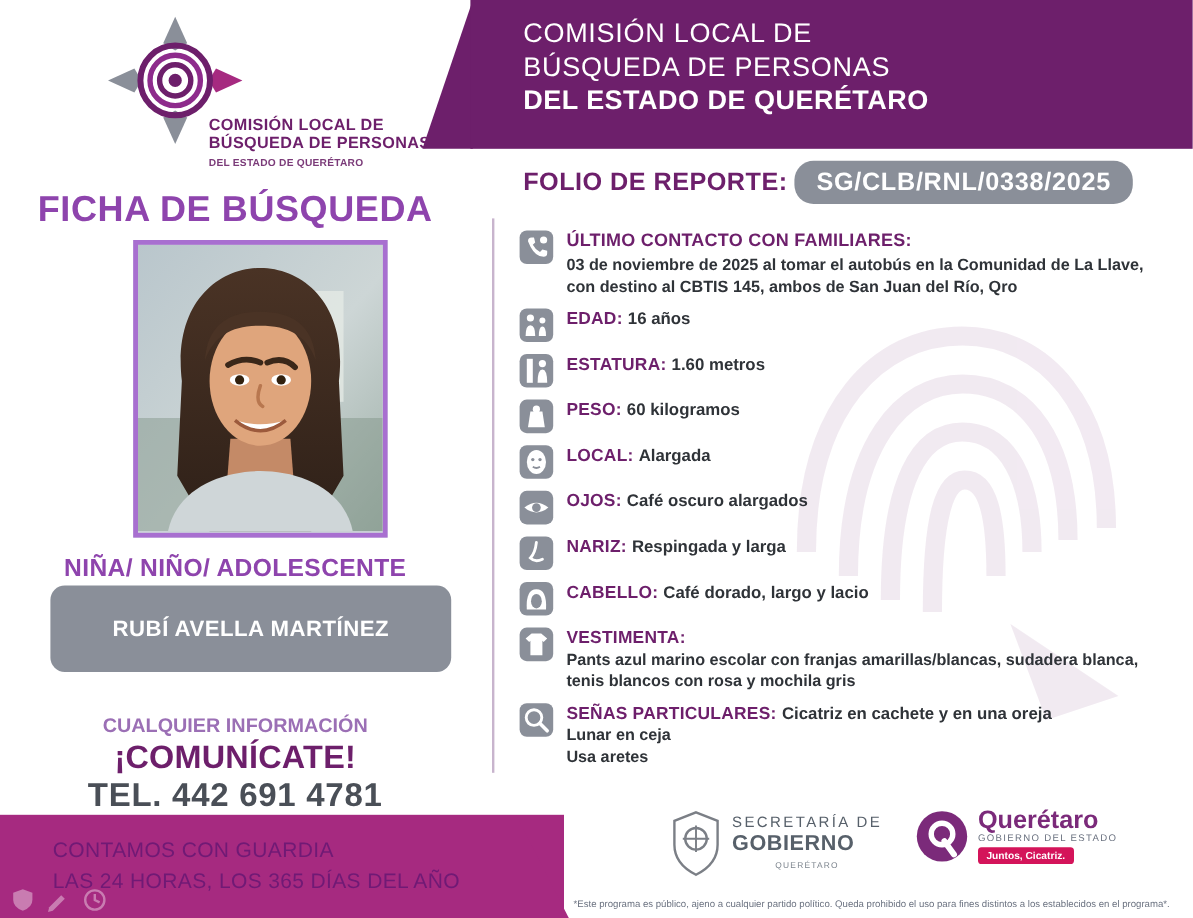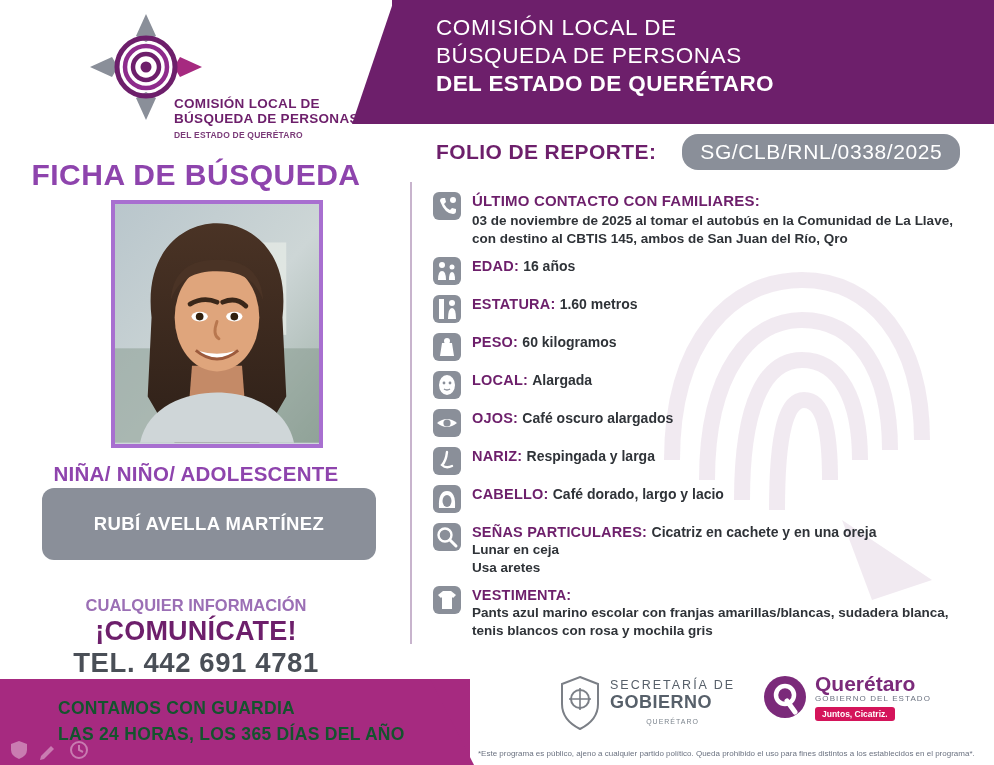--- a/index.html
+++ b/index.html
@@ -114,28 +114,28 @@
   .contact-tel {
     position: absolute; left: 0; top: 647px; width: 392px;
     text-align: center; color: #4a4f57; font-size: 27.5px; font-weight: bold;
     letter-spacing: 0.6px;
   }
 
   
   .folio-row {
     position: absolute;
     left: 436px; top: 134px;
-    display: flex; align-items: center; gap: 26px;
+    display: flex; align-items: center; gap: 6px;
   }
   .folio-label {
     color: #6d1f6b; font-size: 21px; font-weight: bold; letter-spacing: 0.4px;
   }
   .folio-pill {
     background: #8a8f99; color: #ffffff;
-    font-size: 21px; font-weight: normal; letter-spacing: 0.6px;
+    font-size: 21px; font-weight: bold; letter-spacing: 0.6px;
     padding: 6px 18px; border-radius: 16px;
   }
 
   
   .watermark {
     position: absolute; right: 42px; top: 160px;
     width: 320px; height: 470px;
     opacity: 0.09;
     pointer-events: none;
   }
@@ -189,22 +189,22 @@
   }
   .bottom-cut {
     position: absolute;
     left: 430px; bottom: 0;
     width: 0; height: 0;
     border-style: solid;
     border-width: 86px 0 0 44px;
     border-color: transparent transparent transparent #a62a80;
   }
   .bb-text {
-    position: absolute; left: 58px; bottom: 18px;
-    color: #14532d; font-size: 17.5px; font-weight: bold; line-height: 26px;
+    position: absolute; left: 44px; bottom: 18px;
+    color: #701a75; font-size: 17.5px; font-weight: normal; line-height: 26px;
     letter-spacing: 0.3px;
   }
   .bb-icons {
     position: absolute; left: 8px; bottom: 4px;
     display: flex; gap: 8px; opacity: 0.55;
   }
 
   
   .footer-logos {
     position: absolute; left: 500px; bottom: 20px; width: 480px; height: 70px;
@@ -432,39 +432,39 @@
       </svg>
       <div class="body">
         <span class="lbl">CABELLO:  </span>
         <span class="val">Café dorado, largo y lacio</span>
       </div>
     </div>
 
     <div class="row">
       <svg class="ico" viewBox="0 0 30 30">
         <rect x="1" y="1" width="28" height="28" rx="6" fill="#8a8f99"></rect>
+        <path d="M11 6 h8 l5 4 -3 3 -1 -1 v12 h-10 v-12 l-1 1 -3 -3 Z" fill="#fff"></path>
+      </svg>
+      <div class="body">
+        <span class="lbl">VESTIMENTA:</span>
+        <span class="vest-val val">Pants azul marino escolar con franjas amarillas/blancas, sudadera blanca, tenis blancos con rosa y mochila gris</span>
+      </div>
+    </div>
+
+    <div class="row">
+      <svg class="ico" viewBox="0 0 30 30">
+        <rect x="1" y="1" width="28" height="28" rx="6" fill="#8a8f99"></rect>
         <circle cx="13" cy="13" r="6.5" fill="none" stroke="#fff" stroke-width="2.4"></circle>
         <path d="M18 18 L24 24" stroke="#fff" stroke-width="3" stroke-linecap="round"></path>
       </svg>
       <div class="body">
         <span class="lbl">SEÑAS PARTICULARES:</span>
         <span class="val">Cicatriz en cachete y en una oreja</span>
         <span class="ml-blk">Lunar en ceja</span>
         <span class="ml-blk">Usa aretes</span>
-      </div>
-    </div>
-
-    <div class="row">
-      <svg class="ico" viewBox="0 0 30 30">
-        <rect x="1" y="1" width="28" height="28" rx="6" fill="#8a8f99"></rect>
-        <path d="M11 6 h8 l5 4 -3 3 -1 -1 v12 h-10 v-12 l-1 1 -3 -3 Z" fill="#fff"></path>
-      </svg>
-      <div class="body">
-        <span class="lbl">VESTIMENTA:</span>
-        <span class="vest-val val">Pants azul marino escolar con franjas amarillas/blancas, sudadera blanca, tenis blancos con rosa y mochila gris</span>
       </div>
     </div>
 
   </div>
 
   <div class="bottom-band"></div>
   <div class="bottom-cut"></div>
   <div class="bb-text">
     <div>CONTAMOS CON GUARDIA</div>
     <div>LAS 24 HORAS, LOS 365 DÍAS DEL AÑO</div>

